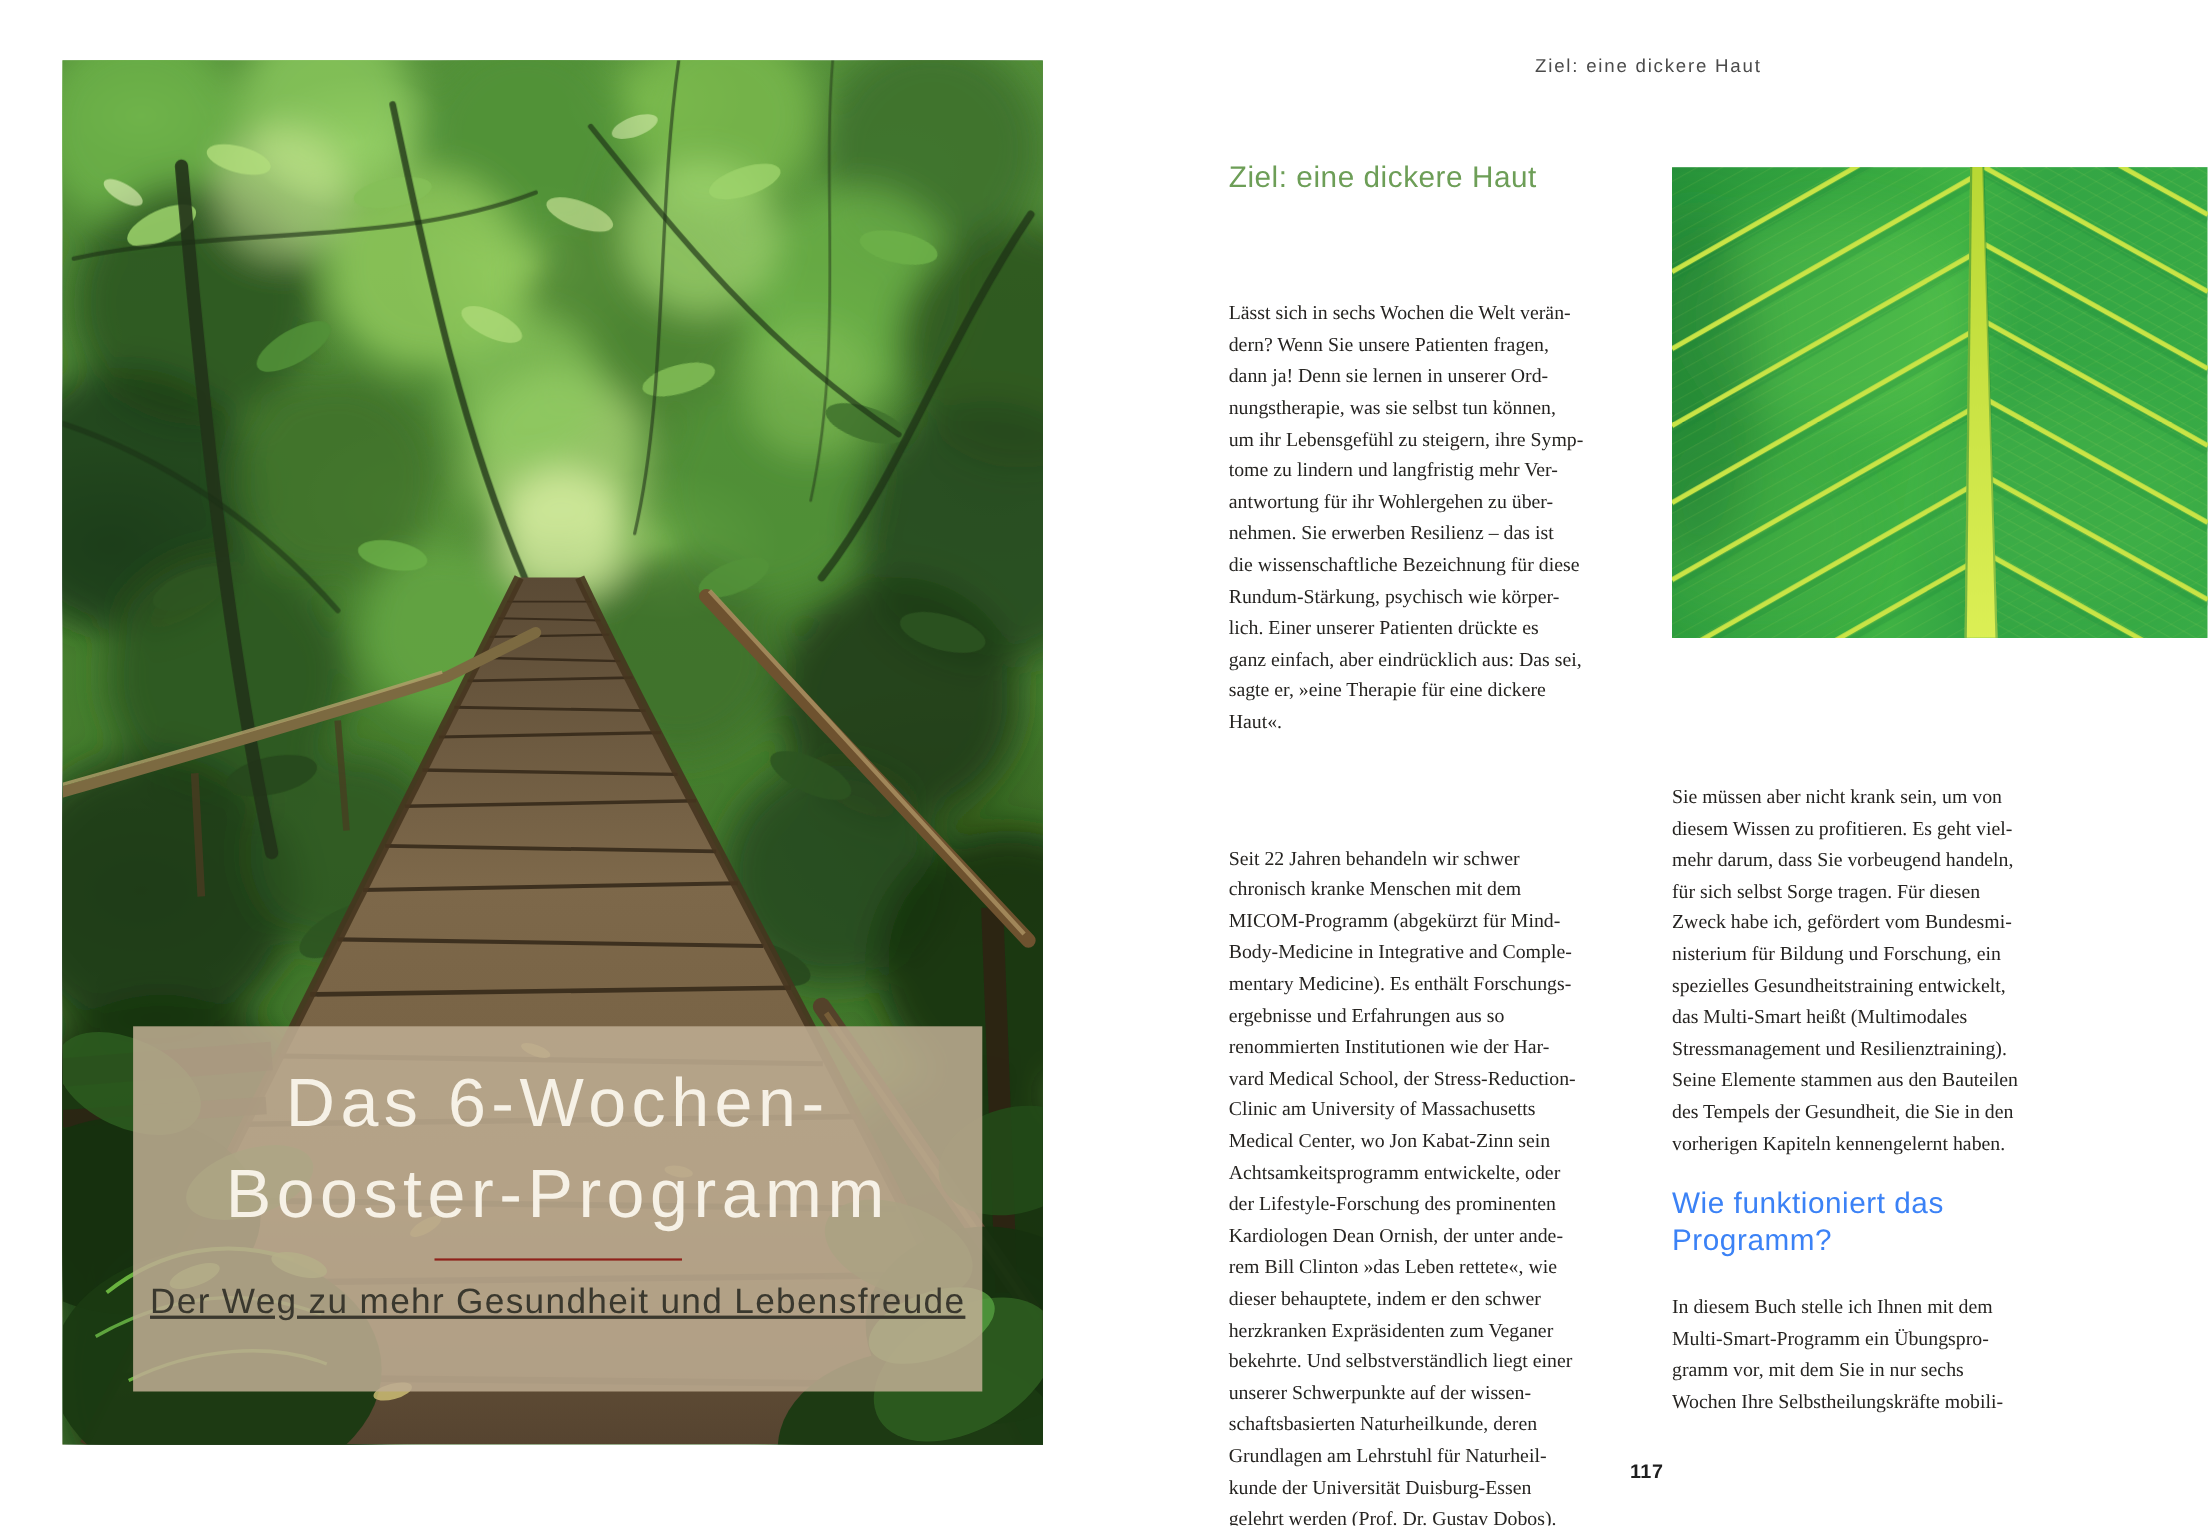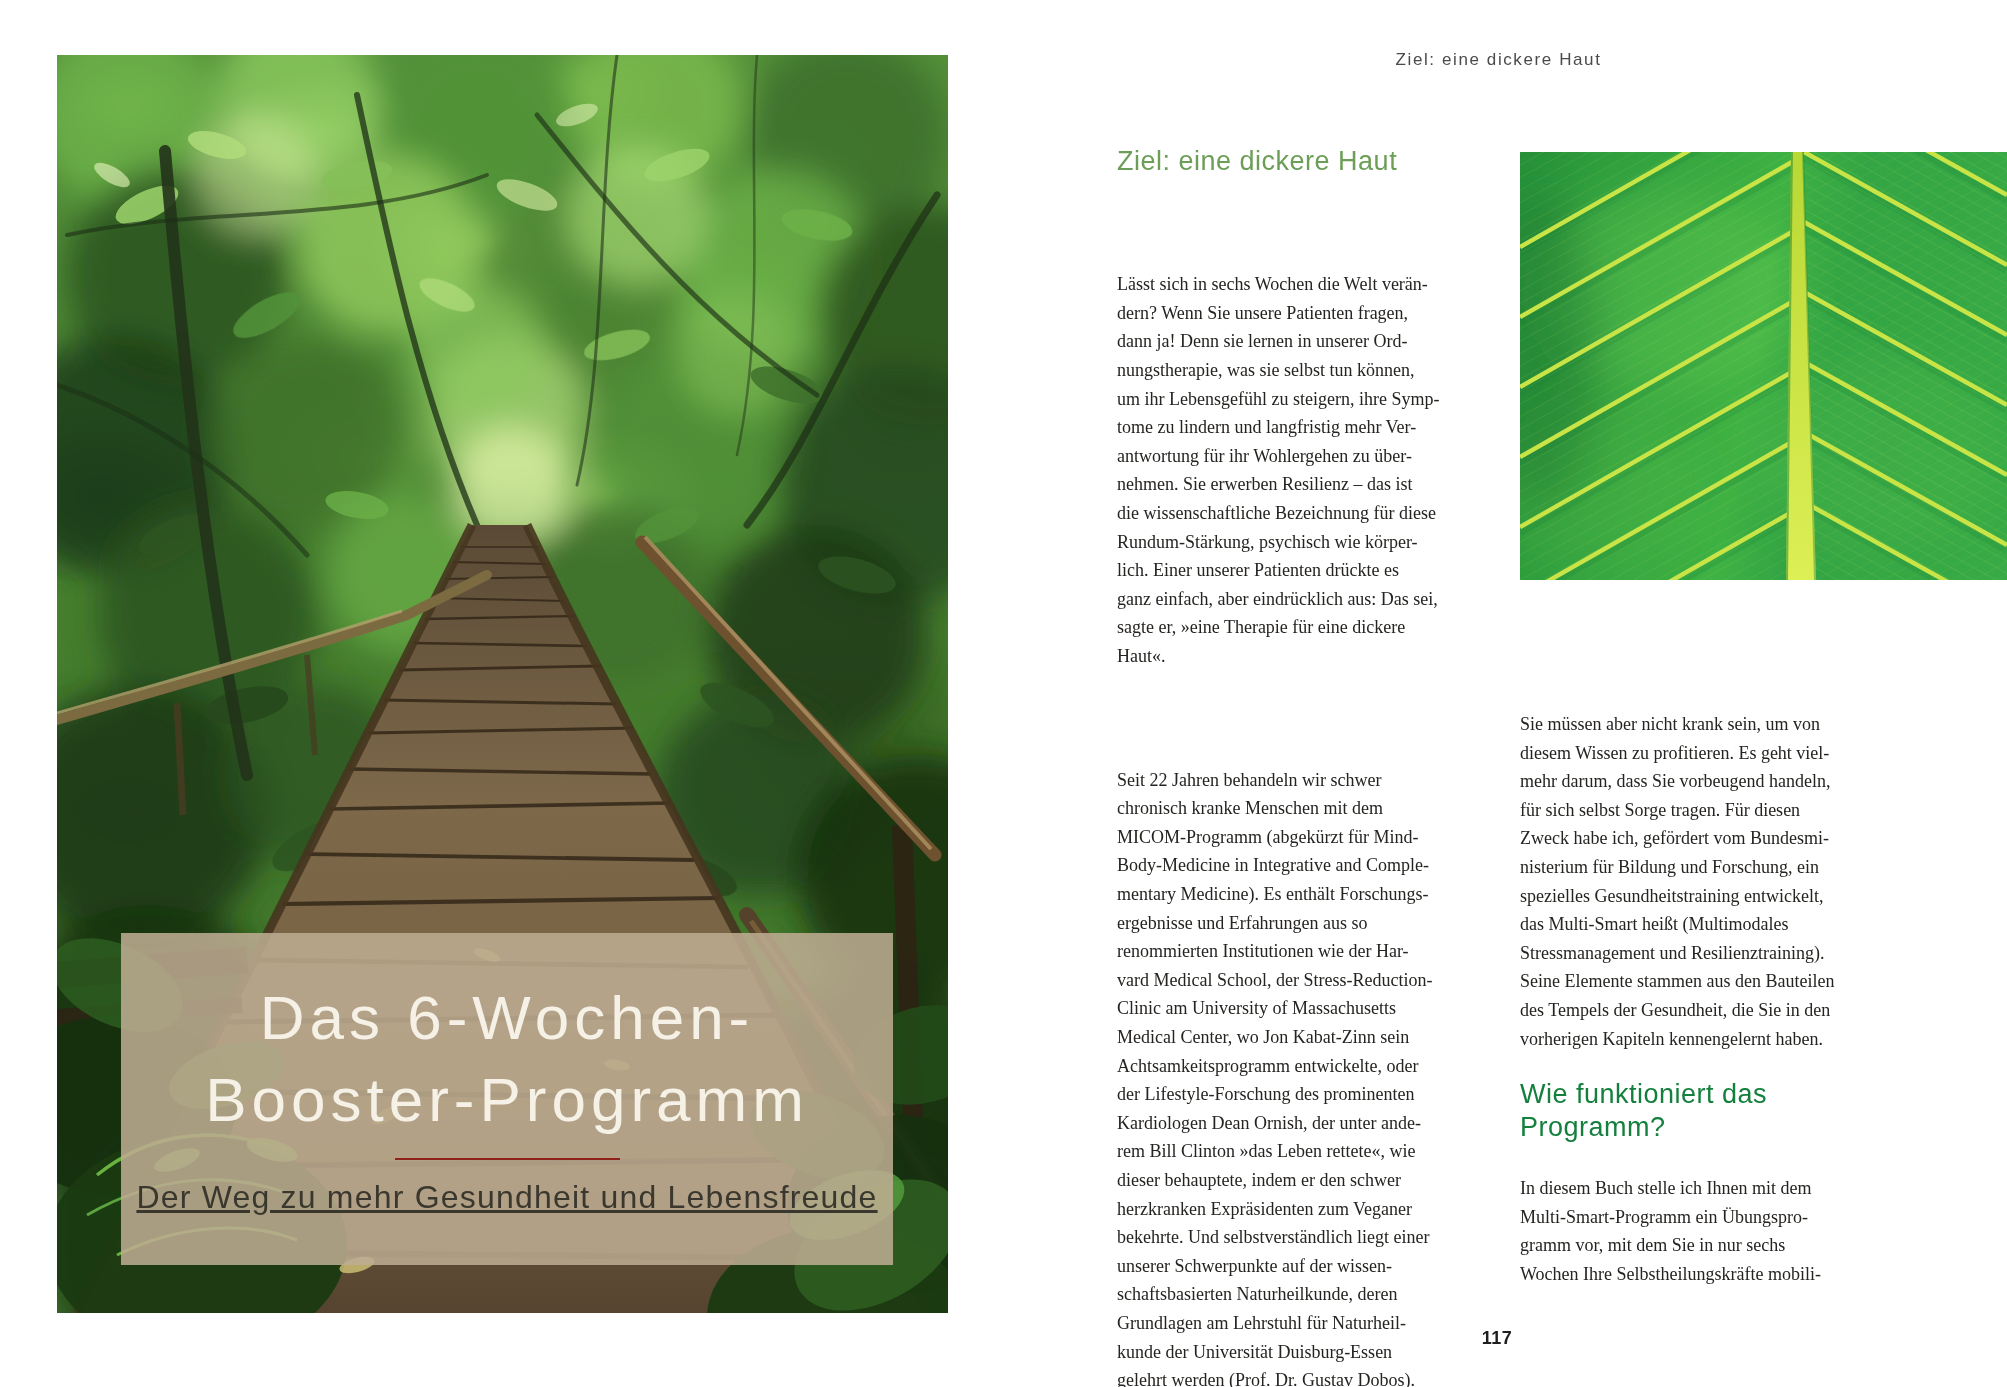--- a/index.html
+++ b/index.html
@@ -30,21 +30,21 @@
       radial-gradient(300px 220px at 12% 85%, #1d3a14, transparent 70%),
       radial-gradient(300px 220px at 92% 88%, #1d3a14, transparent 70%),
       linear-gradient(180deg, #54903a 0%, #47802f 40%, #3c6f28 100%);
   }
   .photo svg{position:absolute;left:0;top:0;}
   
   .overlay{
     position:absolute;left:121px;top:933px;width:772px;height:332px;
     background:rgba(189,172,146,0.87);
     display:flex;flex-direction:column;align-items:center;box-sizing:border-box;
-    padding-top:44px;
+    padding-top:30px;
   }
   .overlay .title{
     font-size:62px;line-height:82px;font-weight:300;letter-spacing:5px;
     color:#f6f1e6;text-align:center;white-space:pre-line;
   }
   .overlay .divider{width:225px;height:2px;background:#8e211a;margin:17px 0 19px 0;}
   .overlay .subtitle{
     font-size:32px;letter-spacing:1.2px;color:#3a382e;text-align:right;text-decoration:underline;
   }
   
@@ -65,21 +65,21 @@
   .leaf-photo{
     position:absolute;left:1520px;top:152px;width:487px;height:428px;overflow:hidden;
     background:linear-gradient(100deg,#27913a 0%,#2f9e3e 14%,#3fb244 48%,#31a244 62%,#38ab47 100%);
   }
   .caption{
     position:absolute;left:1520px;top:601px;width:440px;
     font-size:17px;line-height:24px;color:#54555a;white-space:pre-line;letter-spacing:0.2px;
   }
   .col2{position:absolute;left:1520px;top:710px;width:368px;}
   .col2 .subhead{
-    font-family:"Liberation Sans",sans-serif;color:#15803d;font-size:27px;line-height:33px;
+    font-family:"Liberation Sans",sans-serif;color:#3b82f6;font-size:27px;line-height:33px;
     letter-spacing:0.5px;white-space:pre-line;margin:25px 0 30px 0;
   }
   .page-number{
     position:absolute;left:1437px;top:1328px;width:120px;text-align:center;
     font-size:18px;font-weight:bold;color:#1e1e1e;letter-spacing:0.5px;
   }
 </style>
 </head>
 <body>
 

